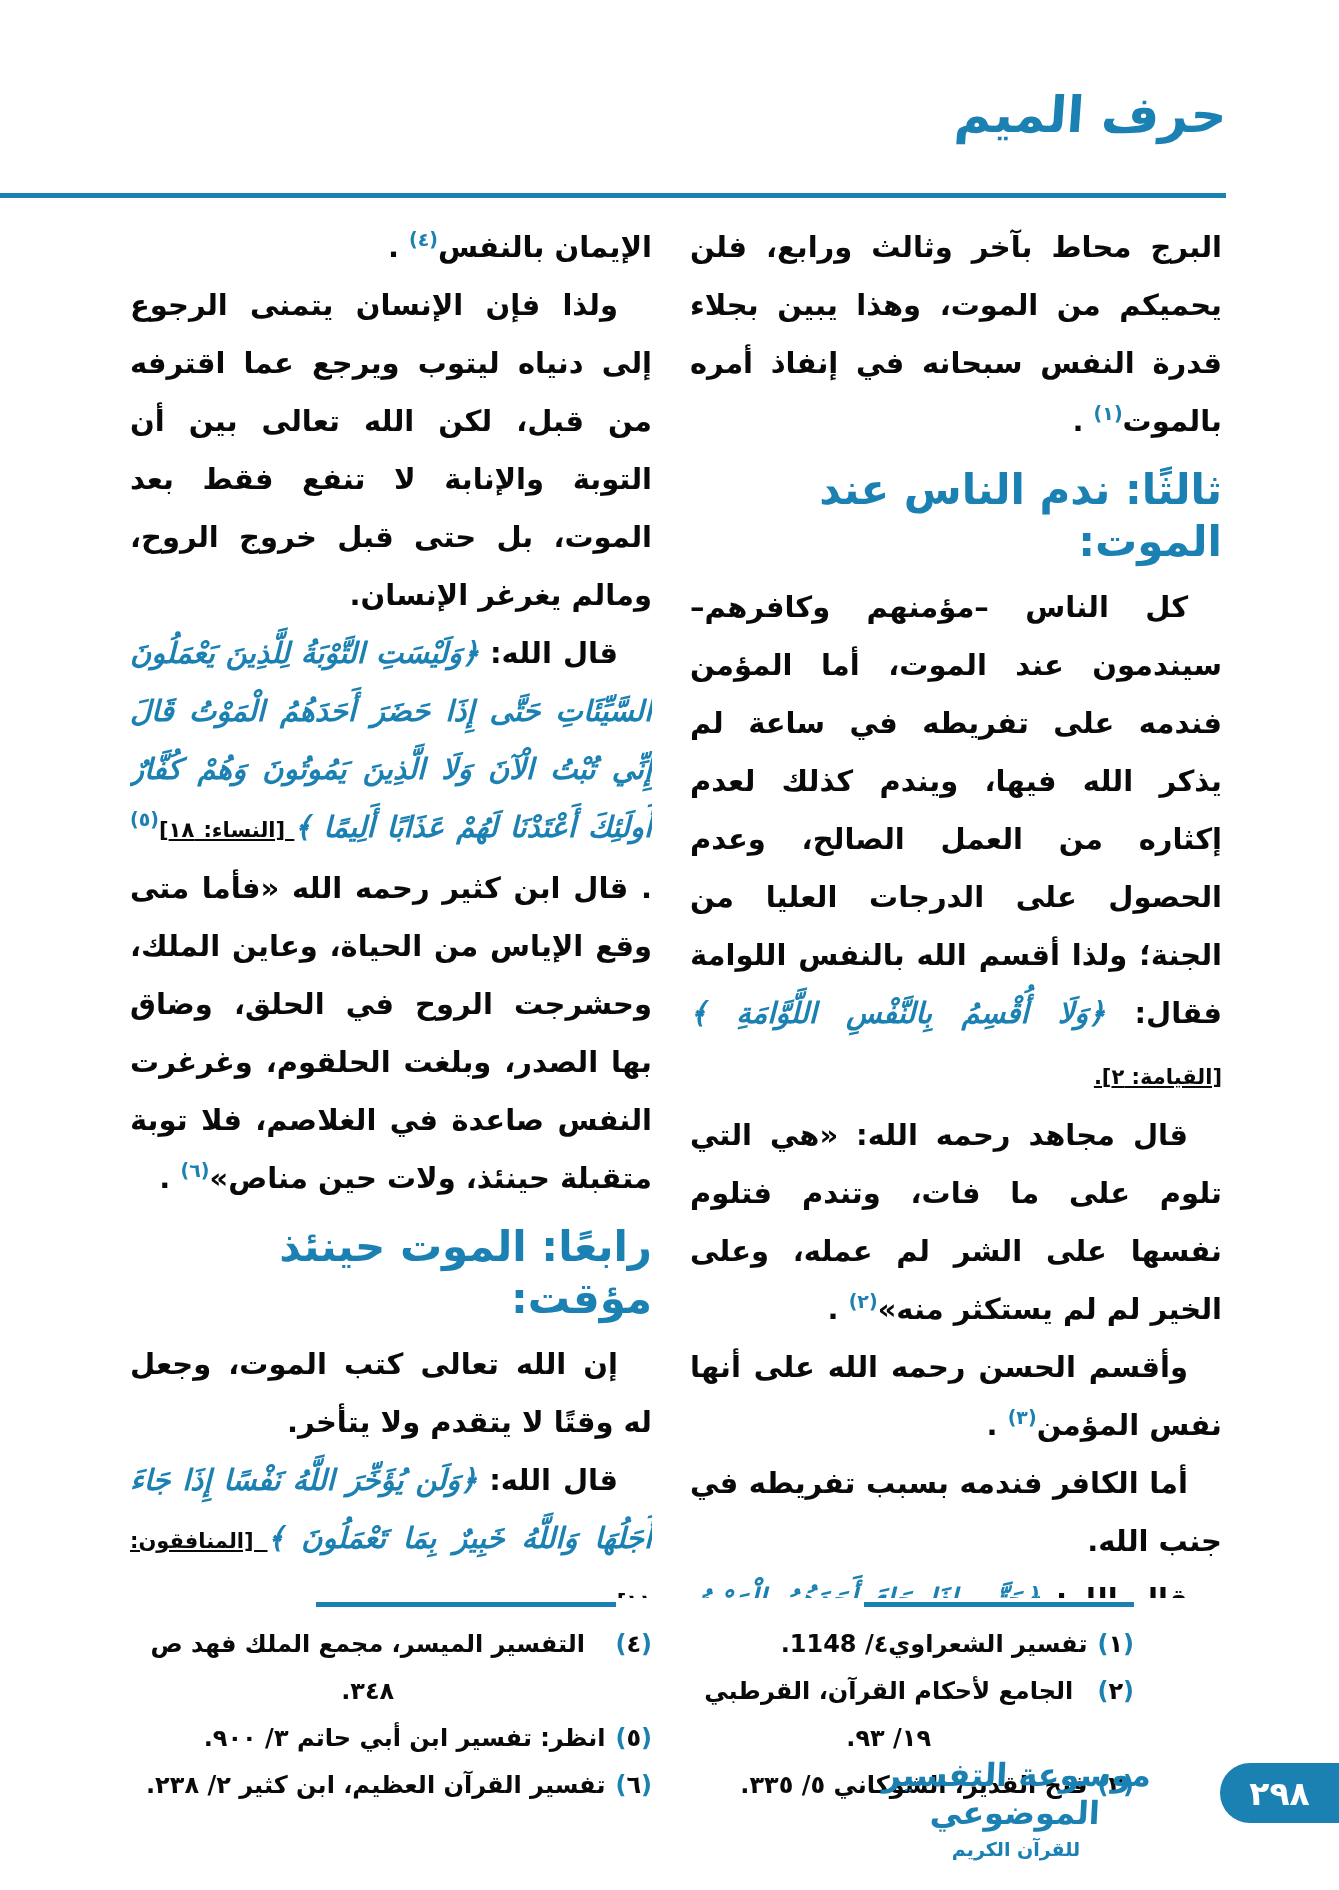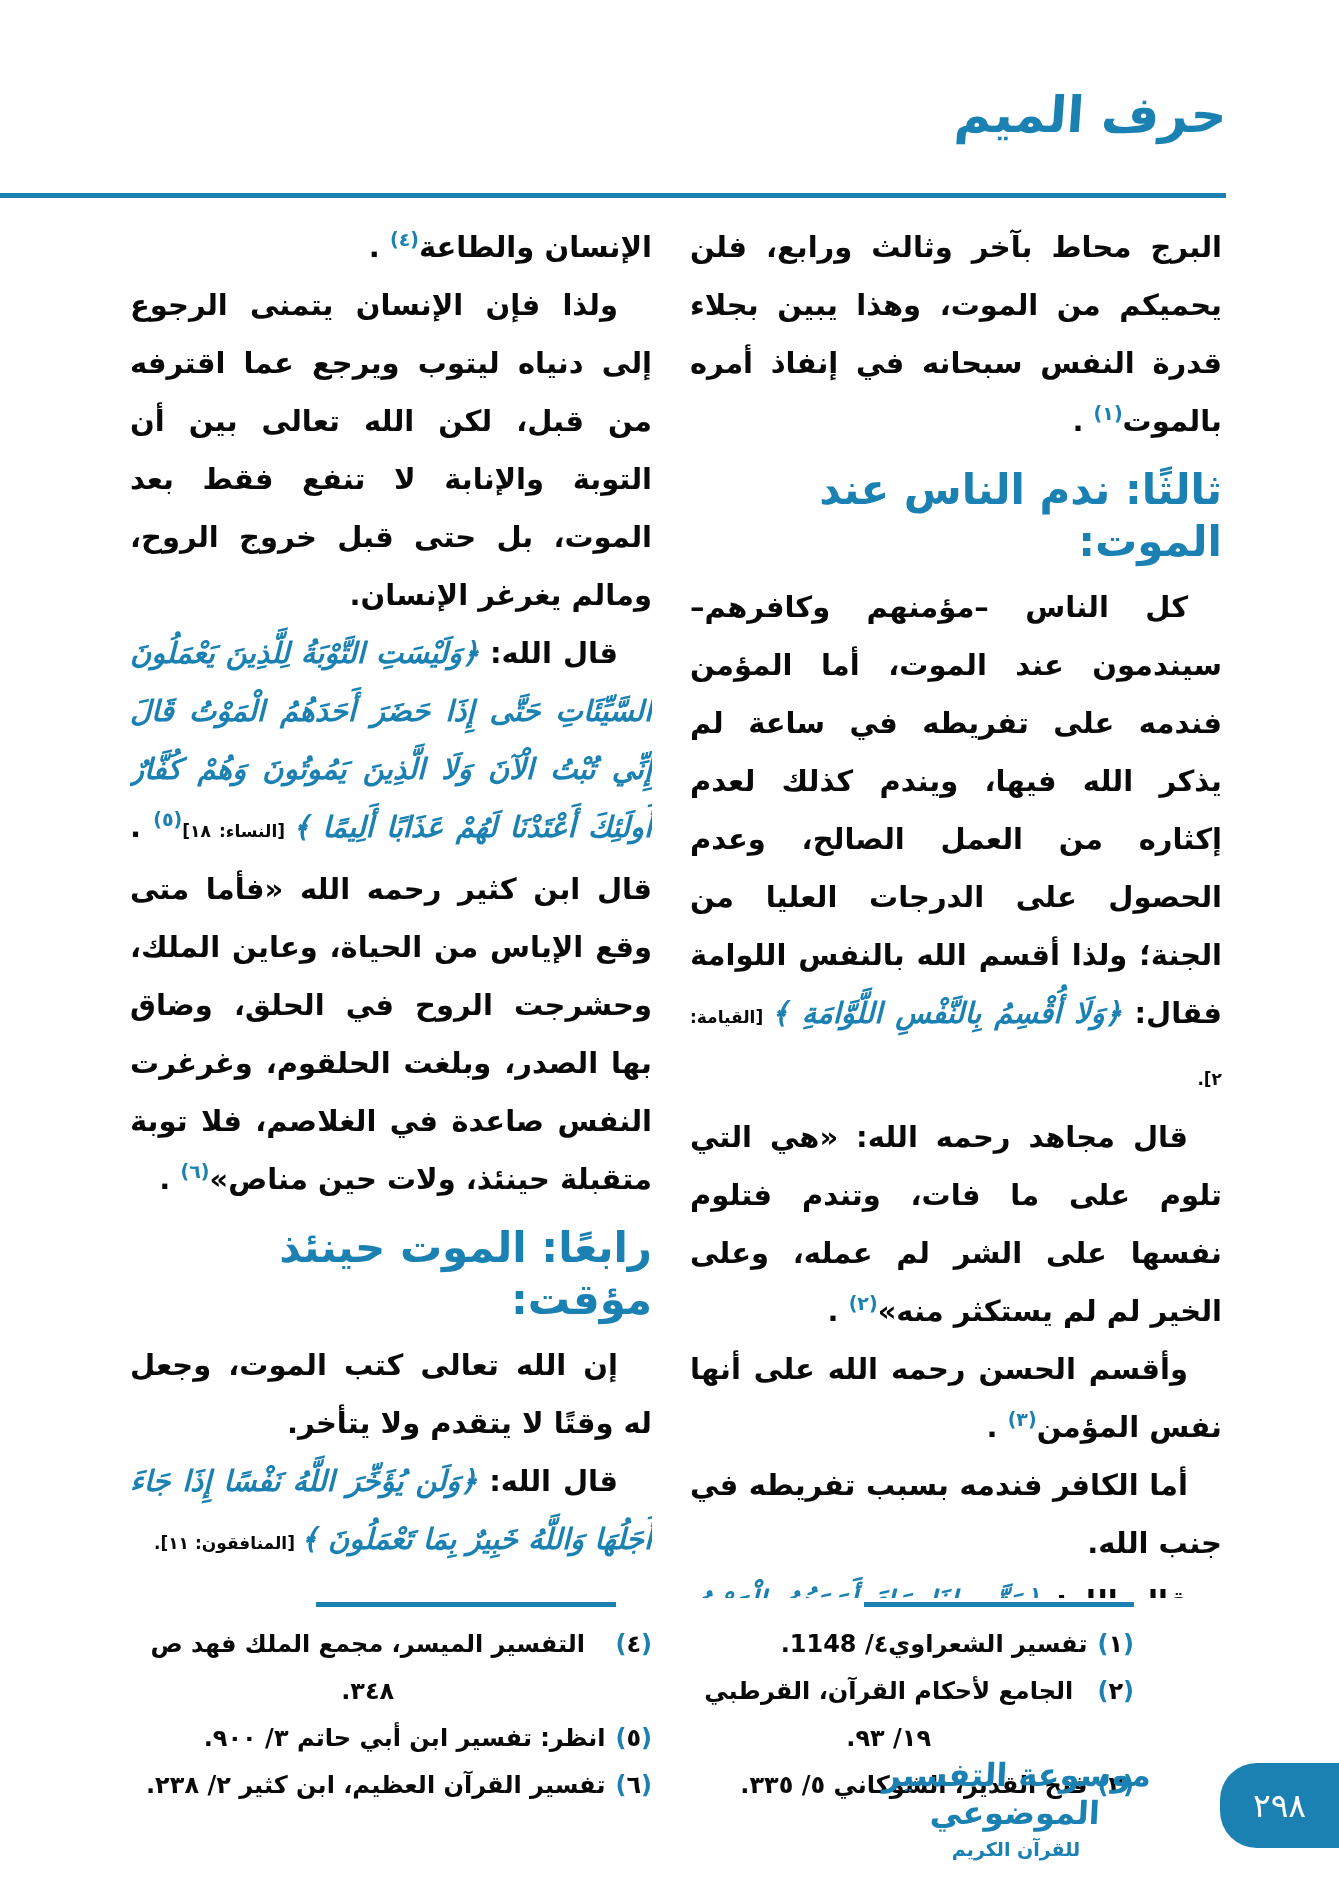--- a/index.html
+++ b/index.html
@@ -27,21 +27,21 @@
   .col { overflow:hidden; }
   .col-right { flex:0 0 532px; }
   .col-left  { flex:1; }
   .block { font-size:29px; font-weight:bold; line-height:58px; text-align:justify; }
   .block.indent { text-indent:34px; }
   .block.heading {
     color:var(--accent); font-size:42px; line-height:52px;
     margin:14px 0 10px; text-align:right; text-indent:0;
   }
   .seg-quran { color:var(--accent);font-style:italic; }
-  .seg-ref { font-size:17px; font-weight:bold; color:var(--ink); }
+  .seg-ref { font-size:21px; font-weight:bold; color:var(--ink);text-decoration:underline; }
   sup.seg-fnref {
     color:var(--accent); font-size:19px; font-weight:bold;
     vertical-align:super; line-height:0;
   }
   .ayah-circle {
     display:inline-flex; align-items:center; justify-content:center;
     width:36px; height:36px; border:2px solid var(--accent); border-radius:50%;
     color:var(--accent); font-size:17px; font-weight:bold;
     vertical-align:middle; margin:0 5px; text-indent:0; line-height:1;
   }
@@ -61,24 +61,24 @@
   .fn-num { color:var(--ink); }
   .fn-text { text-align:center; }
   
   .footer-logo {
     position:absolute; top:1756px; right:148px; width:350px;
     text-align:center; color:var(--accent);
   }
   .logo-title { font-size:32px; font-weight:bold; transform:skewX(-3deg); letter-spacing:-1px; }
   .logo-subtitle { font-size:19px; font-weight:bold; margin-top:6px; }
   .page-number-badge {
-    position:absolute; top:1763px; right:0; width:119px; height:85px;
+    position:absolute; top:1763px; right:0; width:119px; height:60px;
     background:var(--accent); border-radius:37px 0 0 37px;
     display:flex; align-items:center; justify-content:center;
-    color:#ffffff; font-size:33px; font-weight:normal; letter-spacing:5px;
+    color:#ffffff; font-size:33px; font-weight:bold; letter-spacing:5px;
   }
 </style>
 </head>
 <body>
 
 <div class="page">
 
   <div class="header-title">حرف الميم</div>
   <div class="header-rule"></div>
 
@@ -86,21 +86,21 @@
     <div class="col col-right">
         <div class="block paragraph"><span class="seg-text">البرج محاط بآخر وثالث ورابع، فلن يحميكم من الموت، وهذا يبين بجلاء قدرة النفس سبحانه في إنفاذ أمره بالموت</span><sup class="seg-fnref">(١)</sup><span class="seg-text"> .</span></div>
         <div class="block heading"><span class="seg-text">ثالثًا: ندم الناس عند الموت:</span></div>
         <div class="block paragraph indent"><span class="seg-text">كل الناس –مؤمنهم وكافرهم– سيندمون عند الموت، أما المؤمن فندمه على تفريطه في ساعة لم يذكر الله فيها، ويندم كذلك لعدم إكثاره من العمل الصالح، وعدم الحصول على الدرجات العليا من الجنة؛ ولذا أقسم الله بالنفس اللوامة فقال: </span><span class="seg-quran">﴿وَلَا أُقْسِمُ بِالنَّفْسِ اللَّوَّامَةِ ﴾</span><span class="seg-ref"> [القيامة: ٢].</span></div>
         <div class="block paragraph indent"><span class="seg-text">قال مجاهد رحمه الله: «هي التي تلوم على ما فات، وتندم فتلوم نفسها على الشر لم عمله، وعلى الخير لم لم يستكثر منه»</span><sup class="seg-fnref">(٢)</sup><span class="seg-text"> .</span></div>
         <div class="block paragraph indent"><span class="seg-text">وأقسم الحسن رحمه الله على أنها نفس المؤمن</span><sup class="seg-fnref">(٣)</sup><span class="seg-text"> .</span></div>
         <div class="block paragraph indent"><span class="seg-text">أما الكافر فندمه بسبب تفريطه في جنب الله.</span></div>
         <div class="block paragraph indent"><span class="seg-text">قال الله: </span><span class="seg-quran">﴿حَتَّى إِذَا جَاءَ أَحَدَهُمُ الْمَوْتُ قَالَ رَبِّ ارْجِعُونِ</span><span class="ayah-circle">٩٩</span><span class="seg-quran">لَعَلِّي أَعْمَلُ صَالِحًا فِيمَا تَرَكْتُ كَلَّا إِنَّهَا كَلِمَةٌ هُوَ قَائِلُهَا وَمِن وَرَائِهِم بَرْزَخٌ إِلَى يَوْمِ يُبْعَثُونَ ﴾</span></div>
       </div>
     <div class="col col-left">
-        <div class="block paragraph"><span class="seg-text">الإنسان والطاعة</span><sup class="seg-fnref">(٤)</sup><span class="seg-text"> .</span></div>
+        <div class="block paragraph"><span class="seg-text">الإيمان بالنفس</span><sup class="seg-fnref">(٤)</sup><span class="seg-text"> .</span></div>
         <div class="block paragraph indent"><span class="seg-text">ولذا فإن الإنسان يتمنى الرجوع إلى دنياه ليتوب ويرجع عما اقترفه من قبل، لكن الله تعالى بين أن التوبة والإنابة لا تنفع فقط بعد الموت، بل حتى قبل خروج الروح، ومالم يغرغر الإنسان.</span></div>
         <div class="block paragraph indent"><span class="seg-text">قال الله: </span><span class="seg-quran">﴿وَلَيْسَتِ التَّوْبَةُ لِلَّذِينَ يَعْمَلُونَ السَّيِّئَاتِ حَتَّى إِذَا حَضَرَ أَحَدَهُمُ الْمَوْتُ قَالَ إِنِّي تُبْتُ الْآنَ وَلَا الَّذِينَ يَمُوتُونَ وَهُمْ كُفَّارٌ أُولَئِكَ أَعْتَدْنَا لَهُمْ عَذَابًا أَلِيمًا ﴾</span><span class="seg-ref"> [النساء: ١٨]</span><sup class="seg-fnref">(٥)</sup><span class="seg-text"> . قال ابن كثير رحمه الله «فأما متى وقع الإياس من الحياة، وعاين الملك، وحشرجت الروح في الحلق، وضاق بها الصدر، وبلغت الحلقوم، وغرغرت النفس صاعدة في الغلاصم، فلا توبة متقبلة حينئذ، ولات حين مناص»</span><sup class="seg-fnref">(٦)</sup><span class="seg-text"> .</span></div>
         <div class="block heading"><span class="seg-text">رابعًا: الموت حينئذ مؤقت:</span></div>
         <div class="block paragraph indent"><span class="seg-text">إن الله تعالى كتب الموت، وجعل له وقتًا لا يتقدم ولا يتأخر.</span></div>
         <div class="block paragraph indent"><span class="seg-text">قال الله: </span><span class="seg-quran">﴿وَلَن يُؤَخِّرَ اللَّهُ نَفْسًا إِذَا جَاءَ أَجَلُهَا وَاللَّهُ خَبِيرٌ بِمَا تَعْمَلُونَ ﴾</span><span class="seg-ref"> [المنافقون: ١١].</span></div>
       </div>
   </div>
 
   <div class="footnotes">
     <div class="fn-col fn-col-right">

